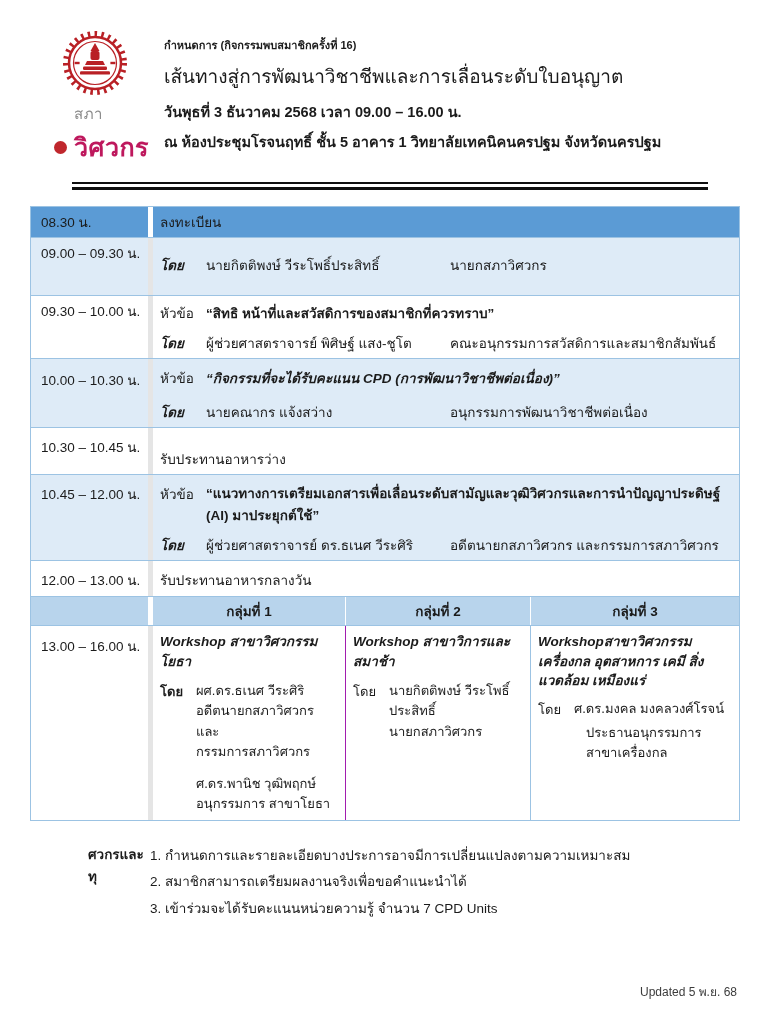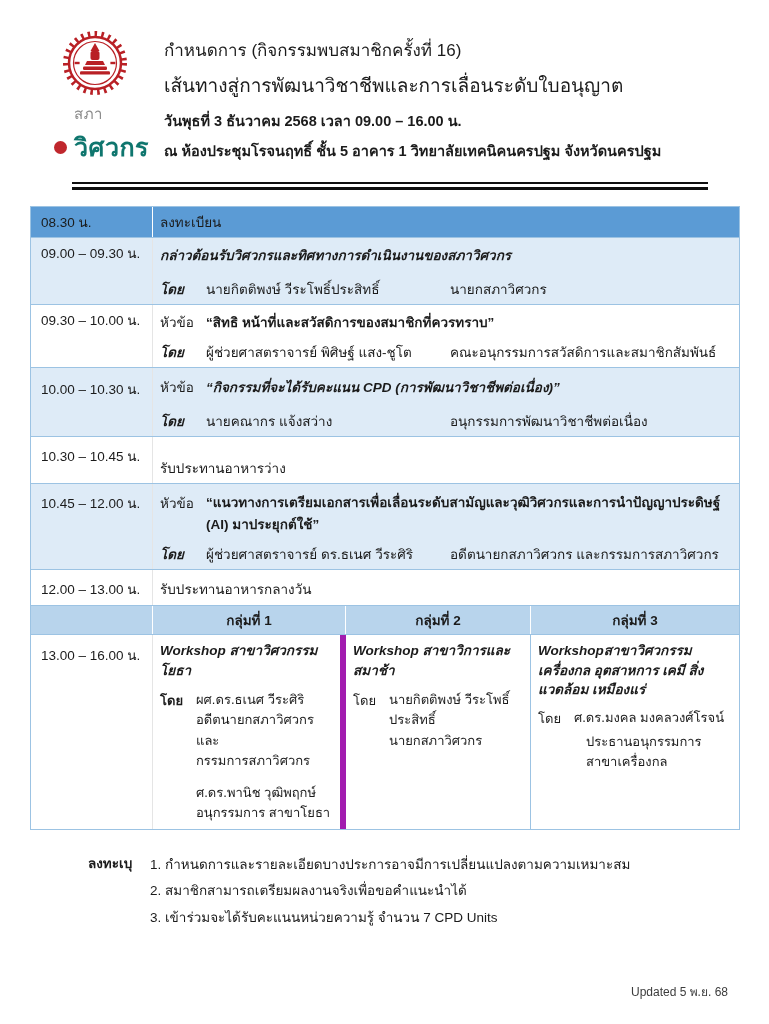--- a/index.html
+++ b/index.html
@@ -7,38 +7,38 @@
   body { font-family:"Liberation Sans","DejaVu Sans",sans-serif; color:#1b1b1b; }
   .page { position:relative; width:769px; height:1024px; background:#fff; overflow:hidden; }
 
   
   .header { display:flex; padding:30px 30px 0 52px; }
   .logo-block { width:108px; flex:0 0 108px; }
   .logo-emblem { margin-left:10px; }
   .logo-sapha { font-size:15px; color:#8c8c8c; margin:2px 0 0 22px; letter-spacing:.5px; }
   .logo-row { display:flex; align-items:center; gap:7px; margin-left:2px; margin-top:1px; }
   .logo-dot { width:13px; height:13px; border-radius:50%; background:#c0272d; flex:0 0 13px; }
-  .logo-wisawakon { font-size:25px; font-weight:bold; color:#0f766e; letter-spacing:.5px; }
+  .logo-wisawakon { font-size:25px; font-weight:bold; color:#be185d; letter-spacing:.5px; }
   .header-text { padding-top:6px; padding-left:4px; }
-  .pretitle { font-size:17px; font-weight:normal; }
+  .pretitle { font-size:11px; font-weight:bold; }
   .title { font-size:19px; font-weight:normal; margin-top:7px; }
   .datetime { font-size:14.5px; font-weight:bold; margin-top:9px; }
   .venue { font-size:14.5px; font-weight:bold; margin-top:7px; }
 
   .divider { margin:15px 0 0 72px; width:636px; height:8px;
              border-top:2px solid #101010; border-bottom:3px solid #101010; }
 
   
   .table { margin:16px 29px 0 30px; width:710; border:1px solid #9cc3e3; }
   .t-row { display:flex; border-top:1px solid #9cc3e3; background:#fff; }
   .t-row:first-child { border-top:none; }
   .row-dark { background:#5b9bd5; }
   .row-light { background:#deebf7; }
   .row-group { background:#b8d4ec; }
-  .cell-time { flex:0 0 122px; padding:4px 6px 4px 10px; border-right:1px solid #e5e5e5;
+  .cell-time { flex:0 0 122px; padding:4px 6px 4px 10px; border-right:5px solid #e5e5e5;
                font-size:13.5px; }
   .row-dark .cell-time, .row-group .cell-time { border-right-color:#ffffff; }
   .cell-body { flex:1; padding:4px 8px 4px 7px; font-size:13.5px; }
   .r1 { min-height:29px; } .r2 { min-height:58px; } .r3 { min-height:63px; }
   .r4 { min-height:60px; } .r5 { min-height:37px; } .r6 { min-height:80px; }
   .r7 { min-height:36px; } .r8 { min-height:28px; } .r9 { min-height:146px; }
 
   .line { display:flex; align-items:flex-start; }
   .lbl { flex:0 0 46px; }
   .lbl-by { font-weight:bold; font-style:italic; }
@@ -52,38 +52,38 @@
   
   .g-cell { display:flex; align-items:center; justify-content:center;
             font-size:13.5px; font-weight:bold; padding:3px 4px; }
   .g-1 { flex:0 0 193px; border-right:1px solid #ffffff; }
   .g-2 { flex:0 0 185px; border-right:1px solid #ffffff; }
   .g-3 { flex:1; }
 
   
   .ws-body { flex:1; display:flex; padding:0; }
   .ws-col { font-size:13px; padding:6px 7px; }
-  .ws-1 { flex:0 0 193px; border-right:6px solid #a21caf; }
+  .ws-1 { flex:0 0 193px; border-right:1px solid #a21caf; }
   .ws-2 { flex:0 0 185px; border-right:1px solid #9cc3e3; }
   .ws-3 { flex:1; }
   .ws-title { font-weight:bold; font-style:italic; font-size:13.5px; line-height:1.45; }
   .by-row { display:flex; margin-top:10px; }
   .by-lbl { flex:0 0 36px; font-weight:bold; }
   .by-lbl-n { flex:0 0 36px; }
   .by-content { flex:1; line-height:1.55; }
   .ws-extra { margin-left:36px; margin-top:12px; line-height:1.55; }
   .role-indent { margin-left:12px; }
 
   
   .notes { display:flex; margin:22px 30px 0 88px; font-size:13.5px; }
   .notes-label { flex:0 0 62px; font-weight:bold; }
   .notes-items { flex:1; }
   .notes-items div { line-height:1.95; }
 
-  .updated { position:absolute; top:982px; right:41px; font-size:12px; color:#3c3c3c; }
+  .updated { position:absolute; top:982px; right:32px; font-size:12px; color:#3c3c3c; }
 </style>
 </head>
 <body>
 
 <div class="page">
 
   <div class="header">
     <div class="logo-block">
       <div class="logo-emblem">
         <svg width="66" height="66" viewBox="0 0 66 66">
@@ -118,21 +118,20 @@
   <div class="table">
 
     <div class="t-row row-dark r1">
       <div class="cell-time">08.30 น.</div>
       <div class="cell-body">ลงทะเบียน</div>
     </div>
 
     <div class="t-row row-light r2">
       <div class="cell-time">09.00 – 09.30 น.</div>
       <div class="cell-body">
-        <div class="session-title">กล่าวต้อนรับวิศวกรและทิศทางการดำเนินงานของสภาวิศวกร</div>
         <div class="line gap-m">
           <span class="lbl lbl-by">โดย</span>
           <span class="val-name">นายกิตติพงษ์ วีระโพธิ์ประสิทธิ์</span>
           <span class="val-role">นายกสภาวิศวกร</span>
         </div>
       </div>
     </div>
 
     <div class="t-row r3">
       <div class="cell-time">09.30 – 10.00 น.</div>
@@ -235,21 +234,21 @@
               <div class="role-indent" style="margin-top:4px;">ประธานอนุกรรมการ สาขาเครื่องกล</div>
             </span>
           </div>
         </div>
       </div>
     </div>
 
   </div>
 
   <div class="notes">
-    <div class="notes-label">ลงทะเบุ</div>
+    <div class="notes-label">ศวกรและทุ</div>
     <div class="notes-items">
       <div>1. กำหนดการและรายละเอียดบางประการอาจมีการเปลี่ยนแปลงตามความเหมาะสม</div>
       <div>2. สมาชิกสามารถเตรียมผลงานจริงเพื่อขอคำแนะนำได้</div>
       <div>3. เข้าร่วมจะได้รับคะแนนหน่วยความรู้ จำนวน 7 CPD Units</div>
     </div>
   </div>
 
   <div class="updated">Updated 5 พ.ย. 68</div>
 
 </div>

